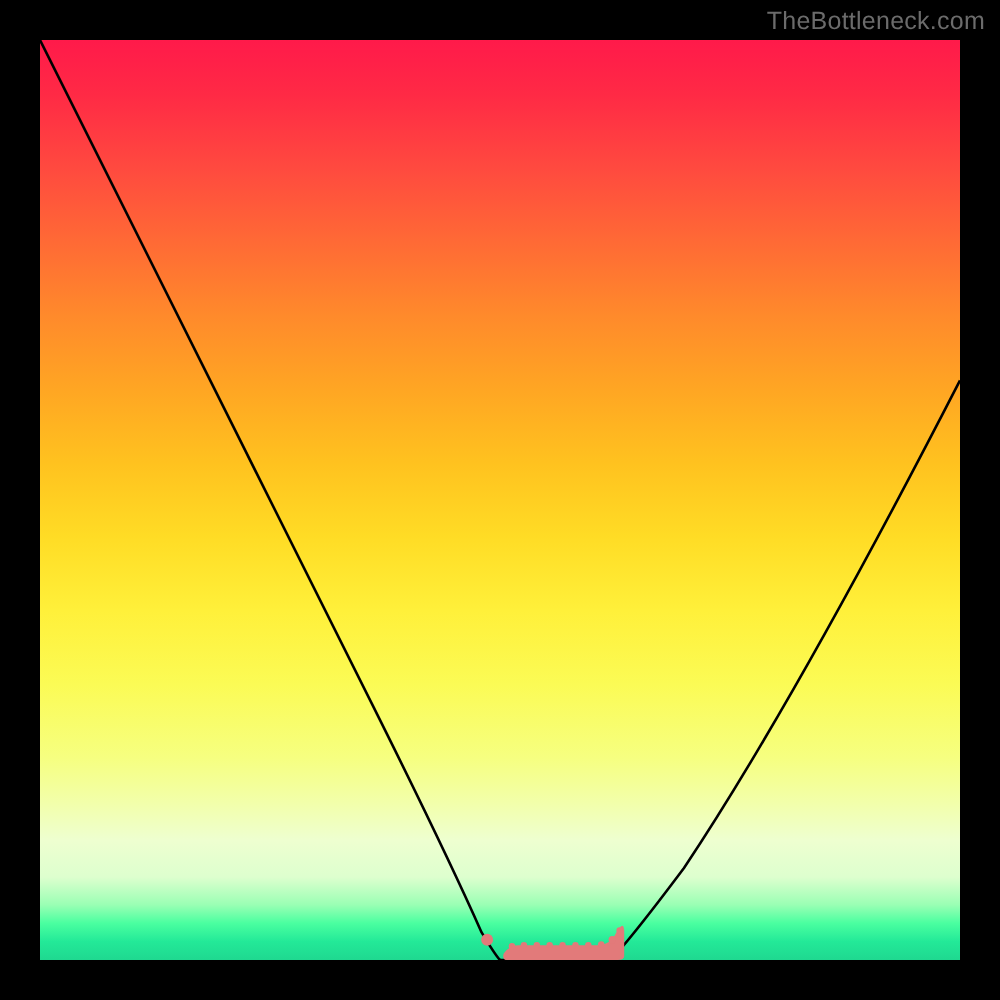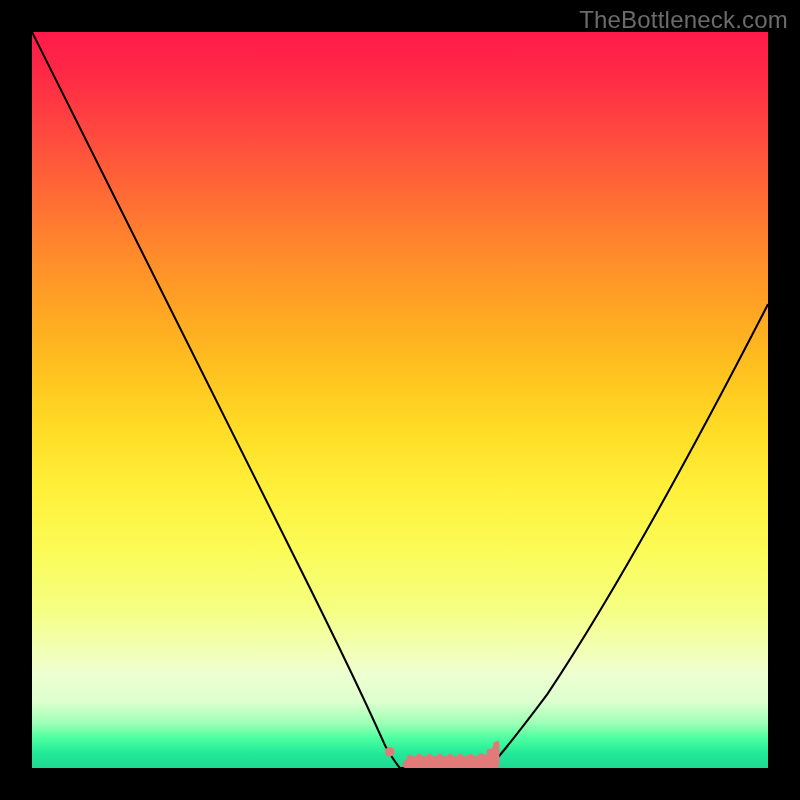--- a/index.html
+++ b/index.html
@@ -54,21 +54,21 @@
     position: absolute;
     left: 0; top: 0;
     width: 736px;
     height: 736px;
   }
   .source-link {
     position: absolute;
     top: 6px;
     right: 12px;
     color: #6b6b6b;
-    font-size: 24px;
+    font-size: 20px;
     font-weight: 500;
     letter-spacing: 0.2px;
   }
 </style>
 </head>
 <body>
 
 <div class="frame">
 
   <div class="plot-area">

